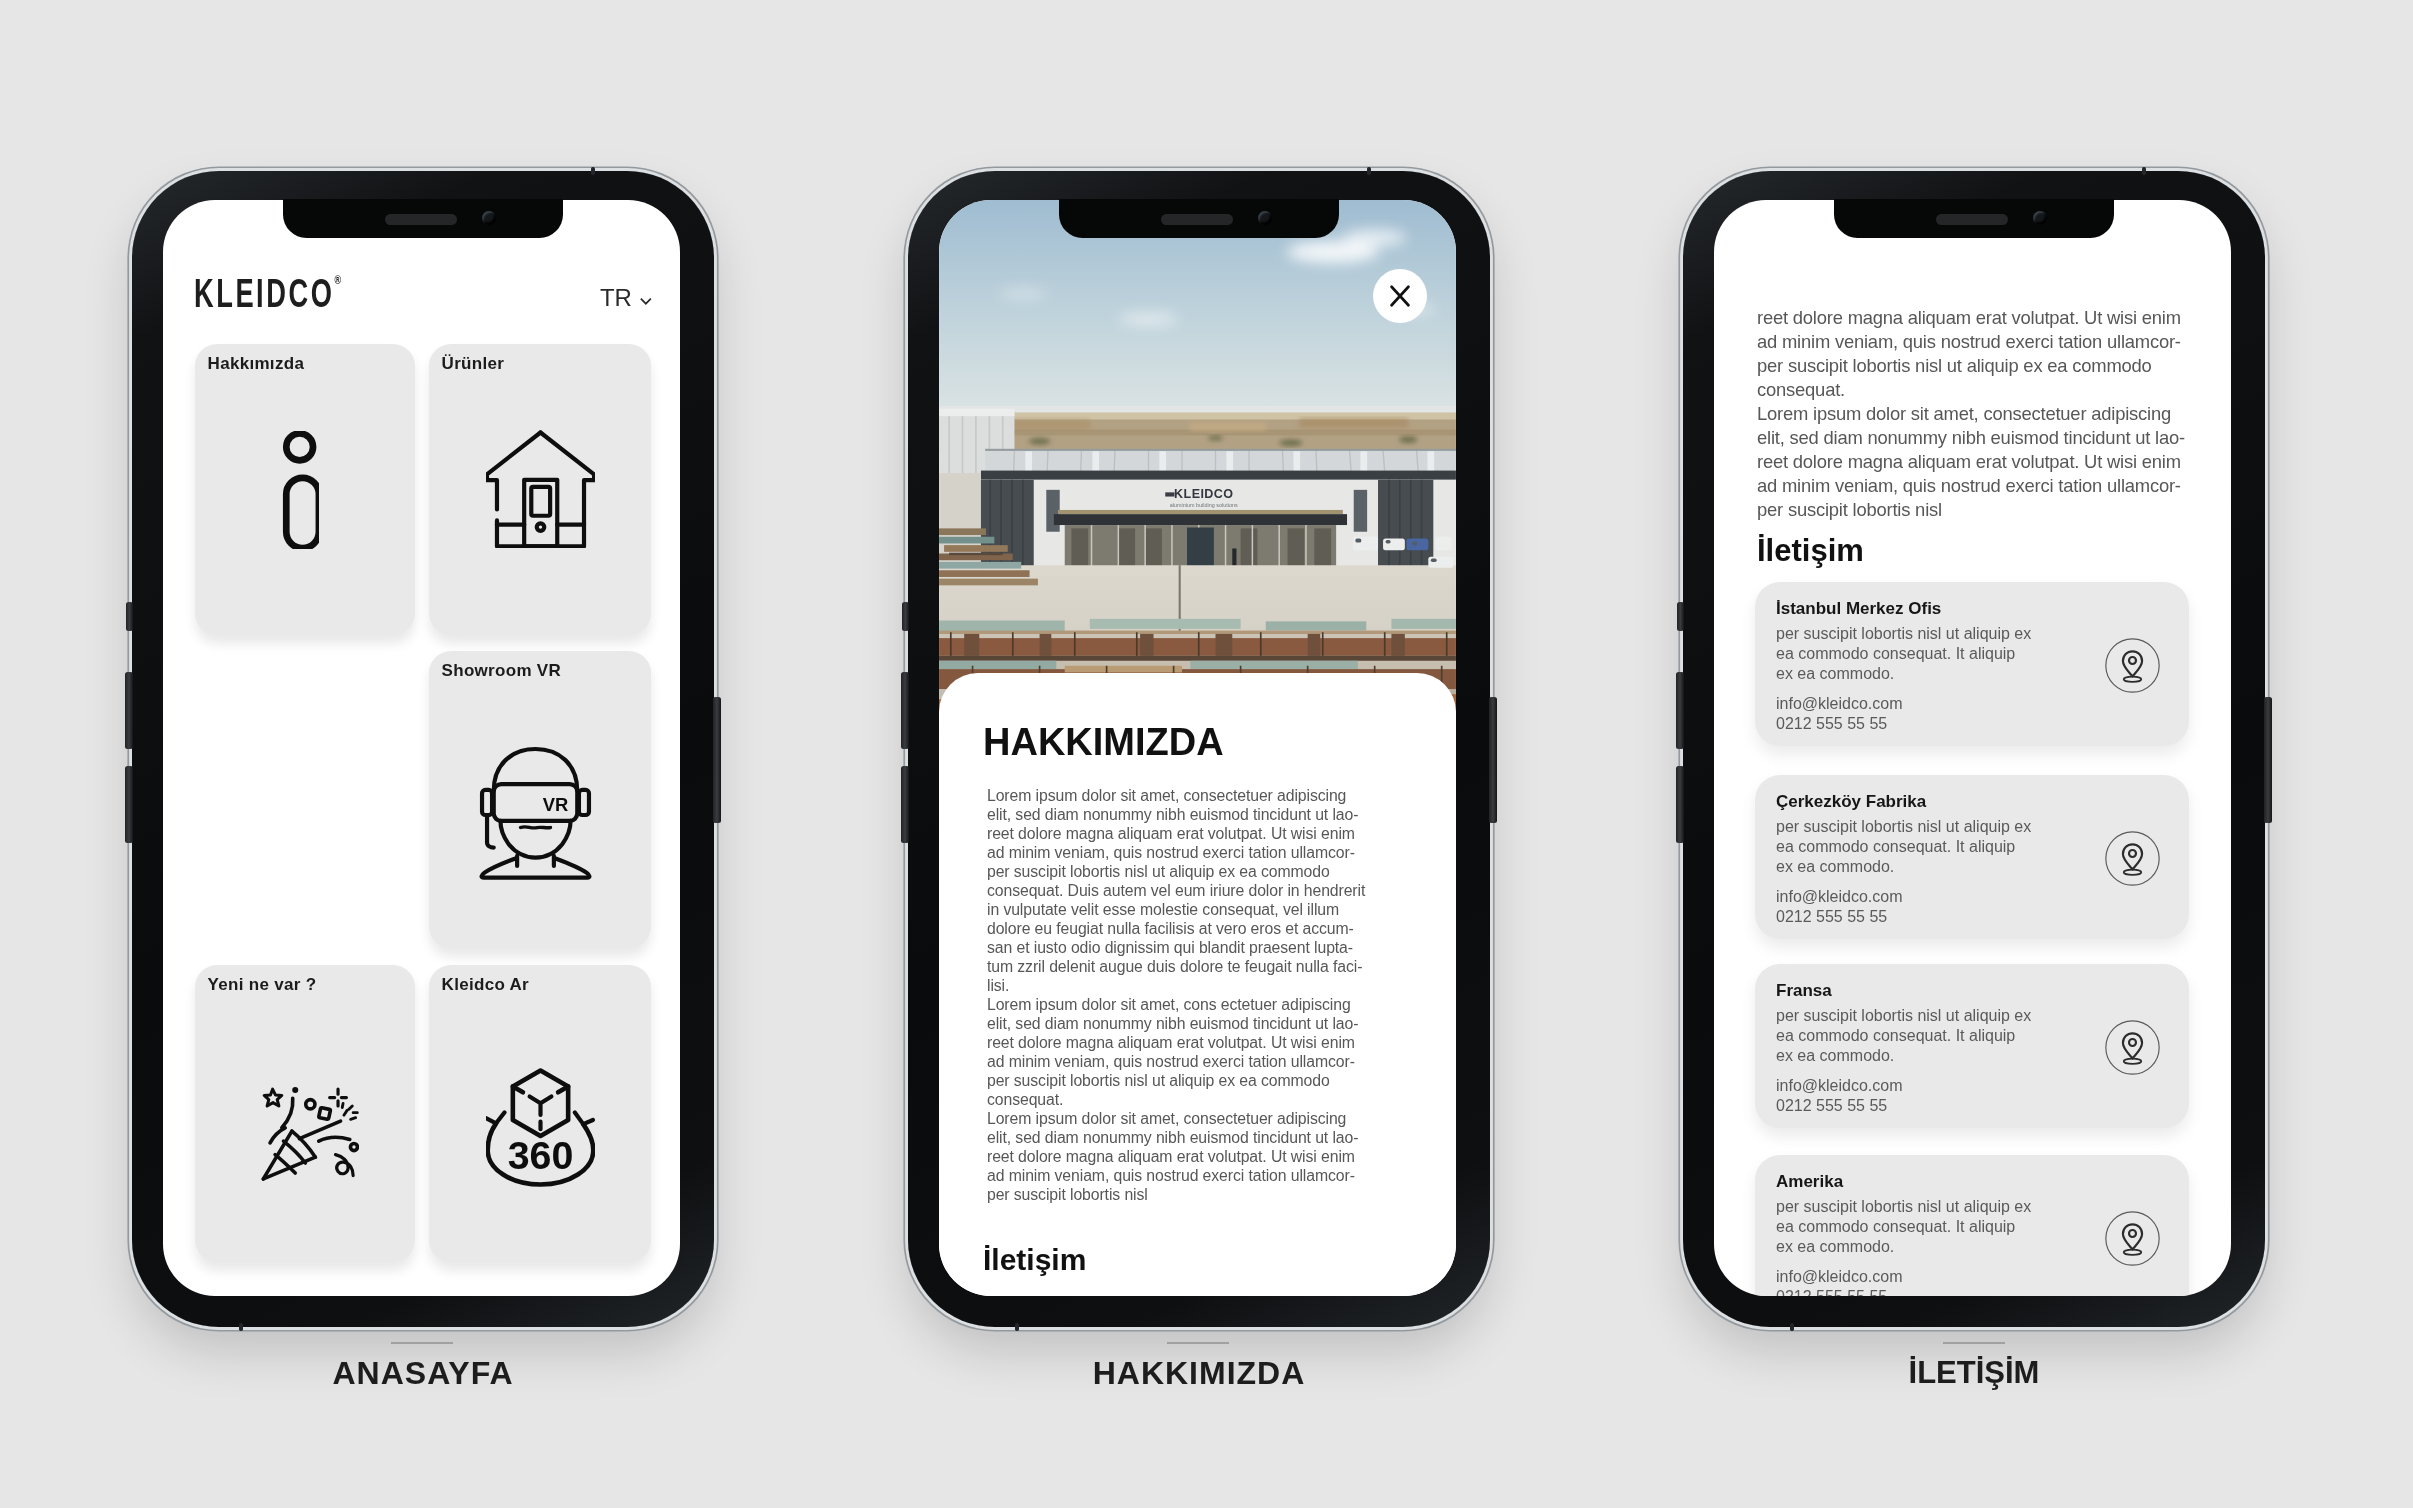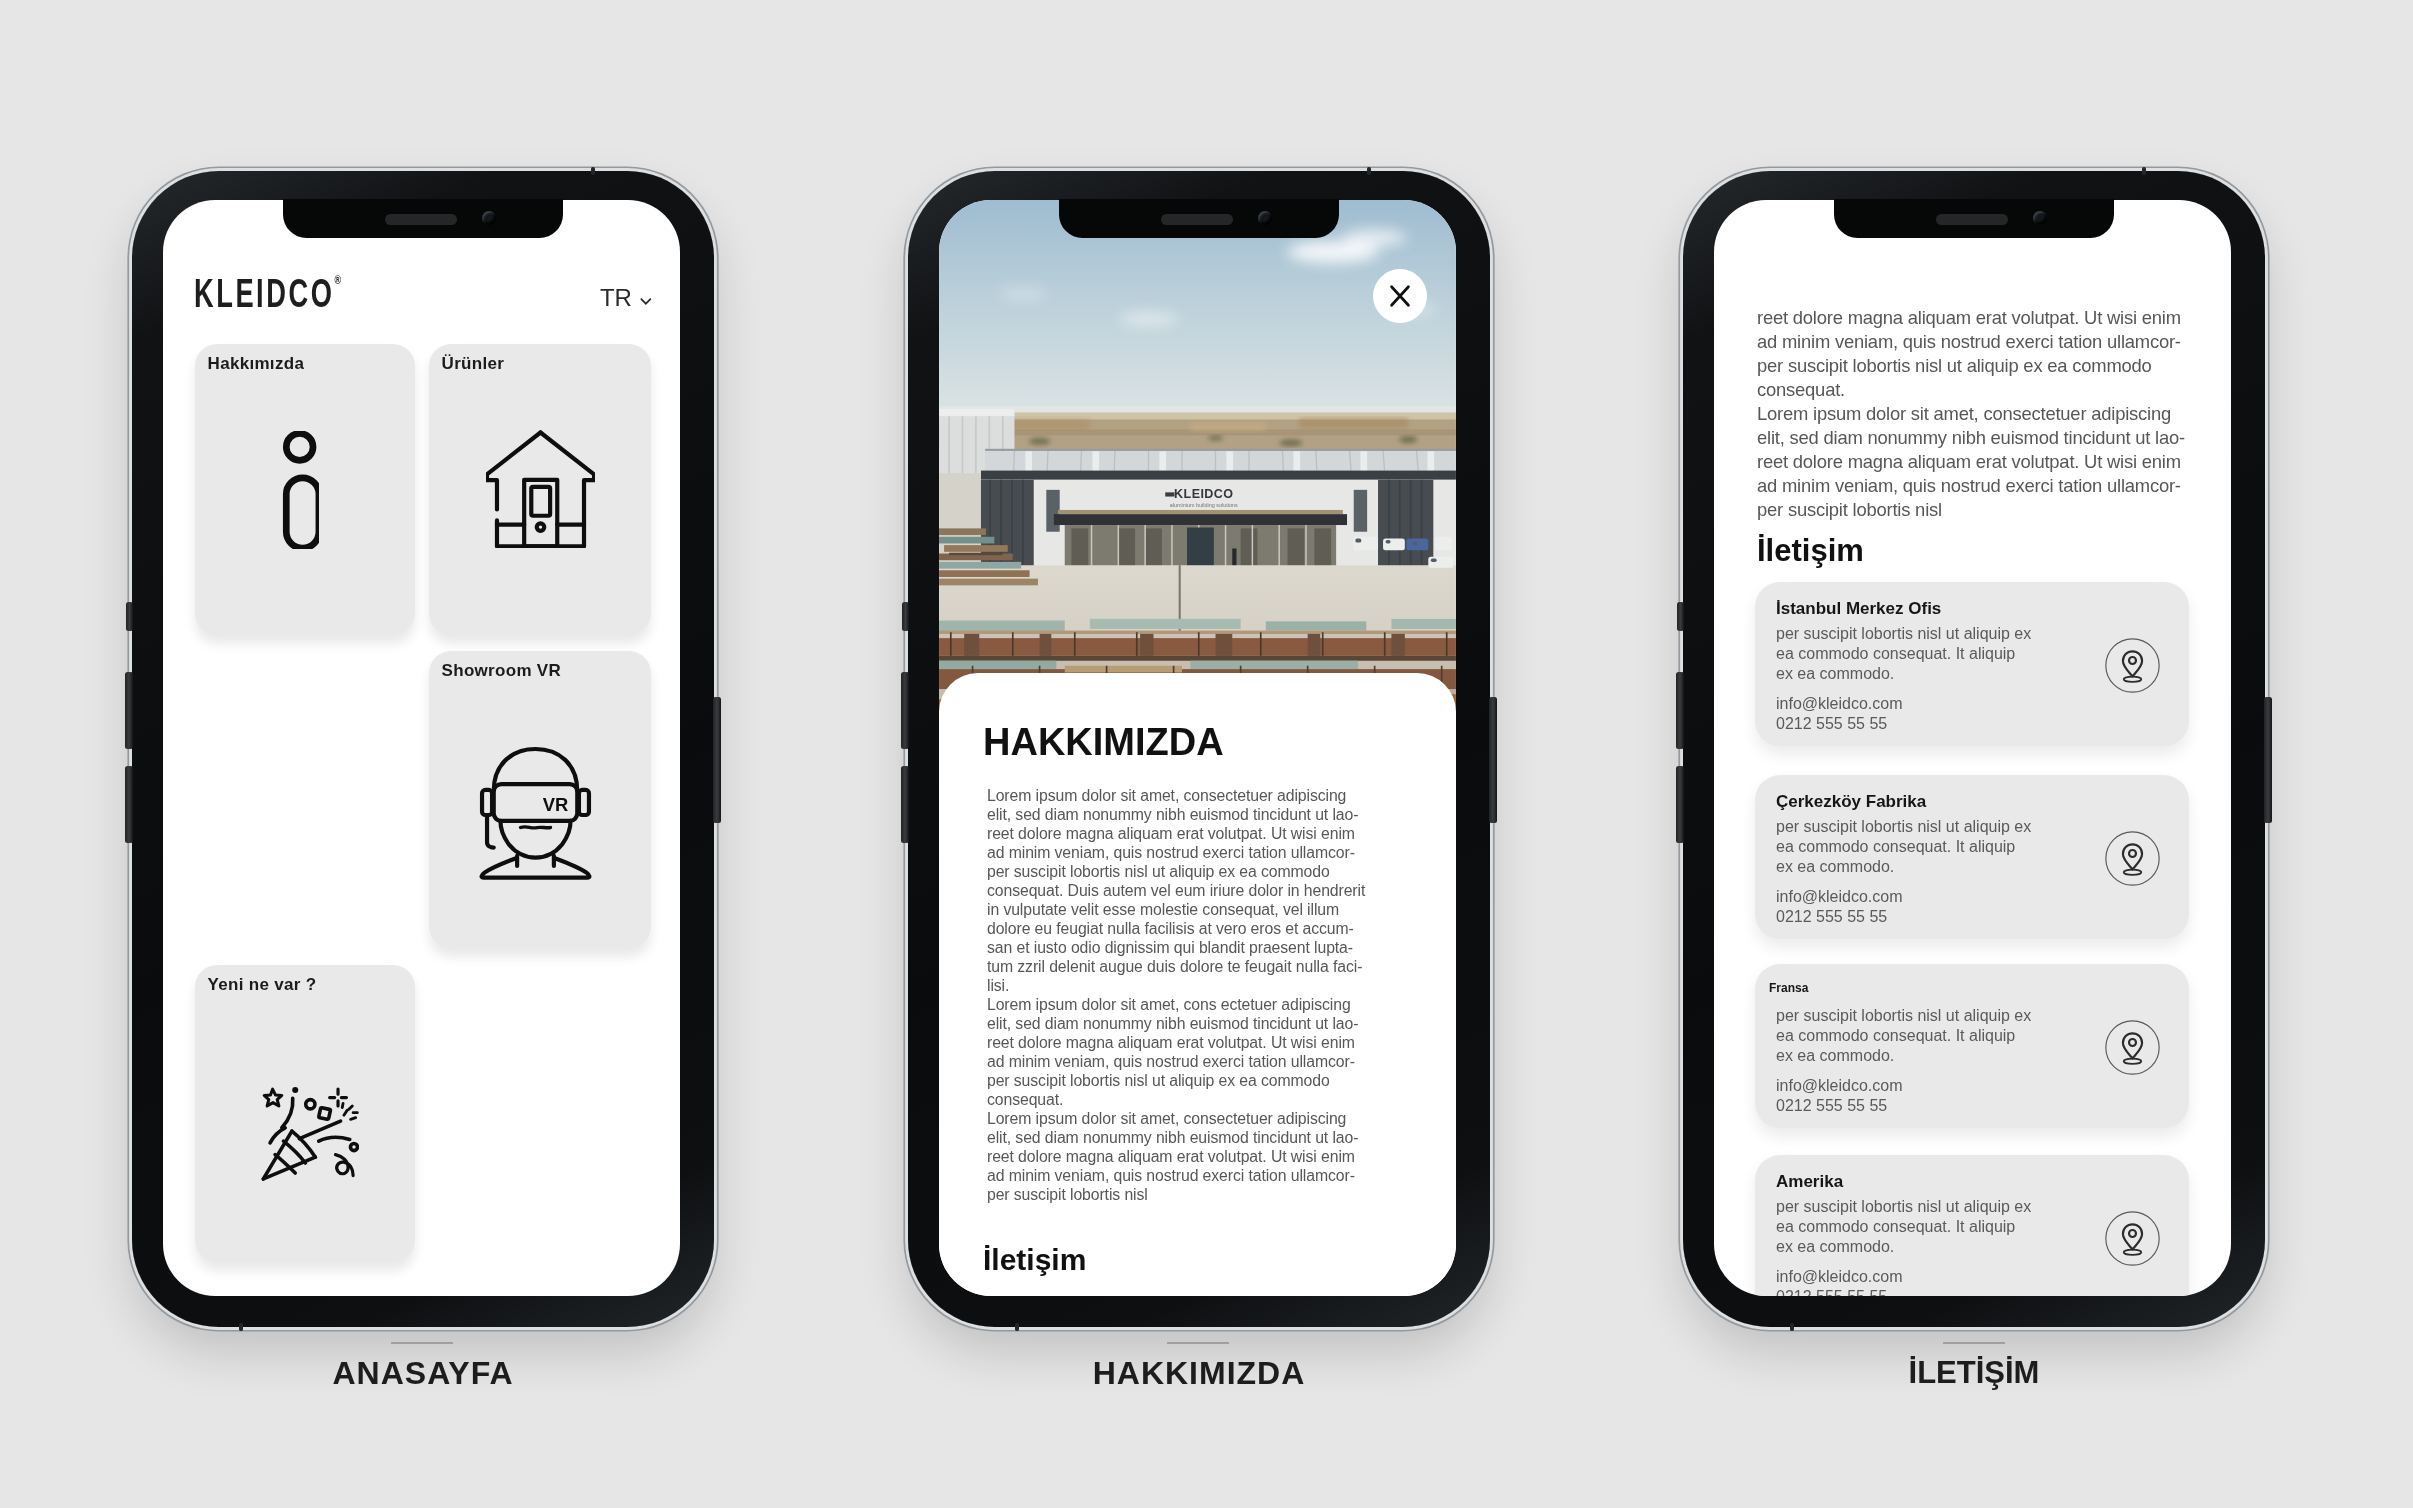--- a/index.html
+++ b/index.html
@@ -112,20 +112,35 @@
           <path d="M38 56 C48 64 58 75 66 87"></path>
           <path d="M38 56 L4 113"></path>
           <path d="M4 113 L66 87"></path>
           <path d="M28 68 C38 76 48 86 54 94"></path>
           <path d="M18 84 C28 92 36 100 42 106"></path>
           <path d="M30 52 C22 56 16 62 12 70"></path>
         </g>
       </svg>
     </div>
 
+    <div class="card" style="left:266px; top:765px; width:222px; height:297px;">
+      <div class="ctitle">Kleidco Ar</div>
+
+      <svg style="position:absolute; left:57px; top:103px;" width="109" height="119" viewBox="0 0 130 142">
+        <g fill="none" stroke="#0e0e0e" stroke-width="5.5" stroke-linecap="round" stroke-linejoin="round">
+          <path d="M65 3 L98 22 L98 62 L65 81 L32 62 L32 22 Z"></path>
+          <path d="M32 22 L44 29 M98 22 L86 29"></path>
+          <path d="M65 42 L52 34 M65 42 L78 34 M65 42 L65 56 M65 64 L65 73" stroke-width="5"></path>
+          <path d="M12 66 C5 76 2 86 2 98 C2 121 30 139 65 139 C100 139 128 121 128 98 C128 87 123 77 116 67"></path>
+          <path d="M12 66 L22 53 M12 66 L0.5 60" stroke-width="5"></path>
+          <path d="M116 67 L106 53 M116 67 L127.5 62" stroke-width="5"></path>
+        </g>
+        <text x="65" y="121" font-size="47" font-weight="bold" fill="#0e0e0e" text-anchor="middle" font-family="Liberation Sans" style="letter-spacing:0px;">360</text>
+      </svg>
+    </div>
   </div>
 
   <div class="notch">
       <div class="spk"></div>
       <div class="cam"></div>
     </div>
 </div>
 
 <div class="phone" style="left:908px; top:171px;">
 
@@ -430,21 +445,21 @@
         <circle cx="33" cy="33" r="32" fill="none" stroke="#5a5a5a" stroke-width="1.4"></circle>
         <g fill="none" stroke="#2c2c2c" stroke-width="2.6">
           <path d="M33 16 C26.5 16 21.5 21 21.5 27.5 C21.5 34 28 40 33 46 C38 40 44.5 34 44.5 27.5 C44.5 21 39.5 16 33 16 Z"></path>
           <circle cx="33" cy="27" r="4.2"></circle>
           <ellipse cx="33" cy="49.5" rx="10.5" ry="3.2" stroke-width="2.2"></ellipse>
         </g>
       </svg>
     </div>
 
     <div class="card" style="left:41px; top:764px; width:434px; height:164px; border-radius:25px; box-shadow:0 8.4px 15px rgba(0,0,0,0.08);">
-      <div style="position:absolute; left:14px; top:17px; font-size:12px; font-weight:bold; color:#161616;">Fransa</div>
+      <div style="position:absolute; left:21px; top:17px; font-size:17px; font-weight:bold; color:#161616;">Fransa</div>
       <div style="position:absolute; left:21px; top:42px; font-size:16px; line-height:20px; color:#5a5a5a;">per suscipit lobortis nisl ut aliquip ex<br>ea commodo consequat. It aliquip<br>ex ea commodo.</div>
       <div style="position:absolute; left:21px; top:112px; font-size:16px; line-height:20px; color:#5a5a5a;">info@kleidco.com<br>0212 555 55 55</div>
 
       <svg style="position:absolute; left:350px; top:56px;" width="55" height="55" viewBox="0 0 66 66">
         <circle cx="33" cy="33" r="32" fill="none" stroke="#5a5a5a" stroke-width="1.4"></circle>
         <g fill="none" stroke="#2c2c2c" stroke-width="2.6">
           <path d="M33 16 C26.5 16 21.5 21 21.5 27.5 C21.5 34 28 40 33 46 C38 40 44.5 34 44.5 27.5 C44.5 21 39.5 16 33 16 Z"></path>
           <circle cx="33" cy="27" r="4.2"></circle>
           <ellipse cx="33" cy="49.5" rx="10.5" ry="3.2" stroke-width="2.2"></ellipse>
         </g>

